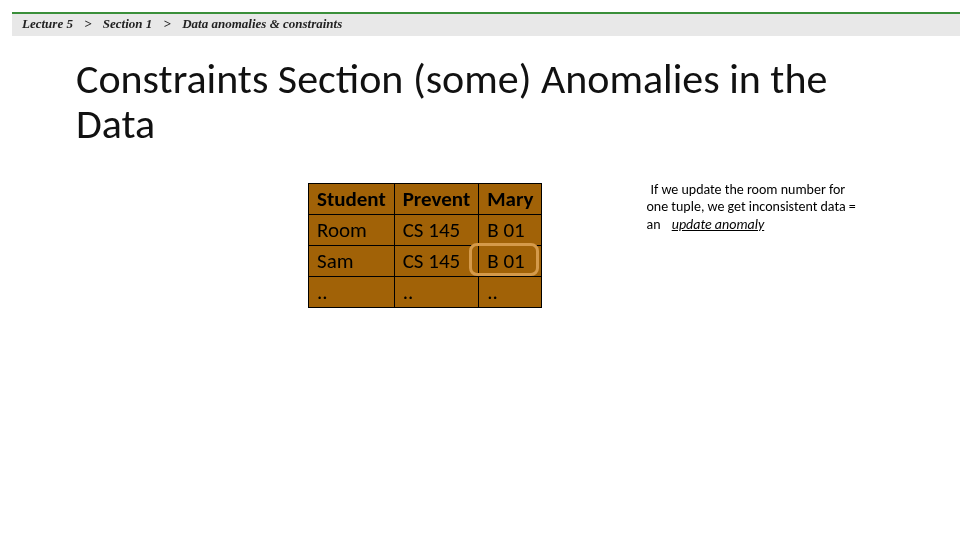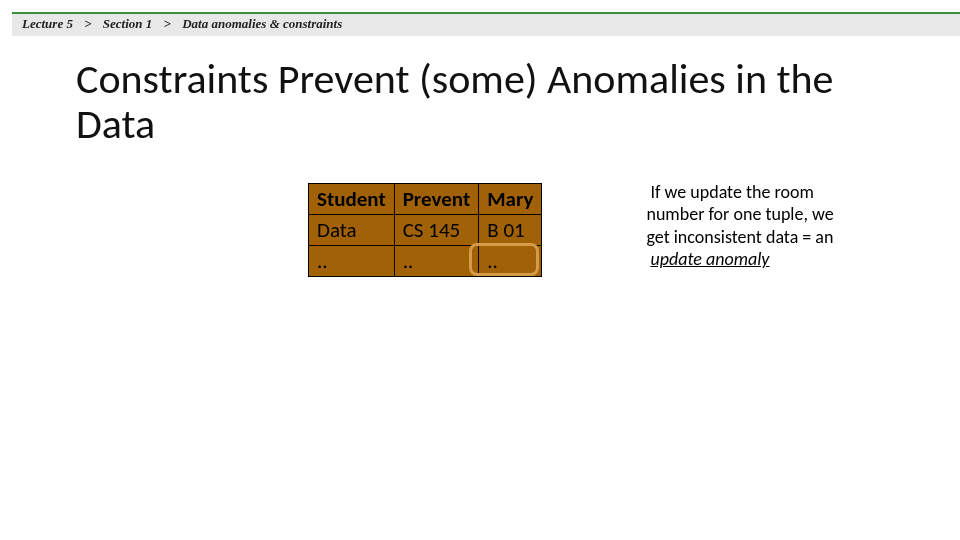--- a/index.html
+++ b/index.html
@@ -53,56 +53,61 @@
   }
   .highlight-cell {
     position: absolute;
     border: 3px solid #d59a4a;
     border-radius: 8px;
     pointer-events: none;
   }
   .annotation {
     margin-left: 96px;
     width: 210px;
-    font-size: 18px;
+    font-size: 14px;
     line-height: 1.25;
     margin-top: 6px;
     font-family: Calibri, "Segoe UI", Arial, sans-serif;
   }
   .annotation .ul-em { text-decoration: underline; font-style: italic; }
 </style>
 </head>
 <body>
 
 <div class="breadcrumb-bar">
   <span>Lecture 5</span>
   <span>&gt;</span>
   <span>Section 1</span>
   <span>&gt;</span>
   <span>Data anomalies &amp; constraints</span>
 </div>
 
 <div class="slide-body">
 
-  <h1 class="title">Constraints Prevent (some) Anomalies in the Data</h1>
+  <h1 class="title">Constraints Section (some) Anomalies in the Data</h1>
 
 
   <div class="content-row">
     <div class="table-wrap">
       <table class="data">
         <thead>
           <tr>
             <th>Student</th>
             <th>Prevent</th>
             <th>Mary</th>
           </tr>
         </thead>
         <tbody>
           <tr>
-            <td>Data</td>
+            <td>Room</td>
+            <td>CS 145</td>
+            <td>B 01</td>
+          </tr>
+          <tr>
+            <td>Sam</td>
             <td>CS 145</td>
             <td>B 01</td>
           </tr>
           <tr>
             <td>..</td>
             <td>..</td>
             <td>..</td>
           </tr>
         </tbody>
       </table>

